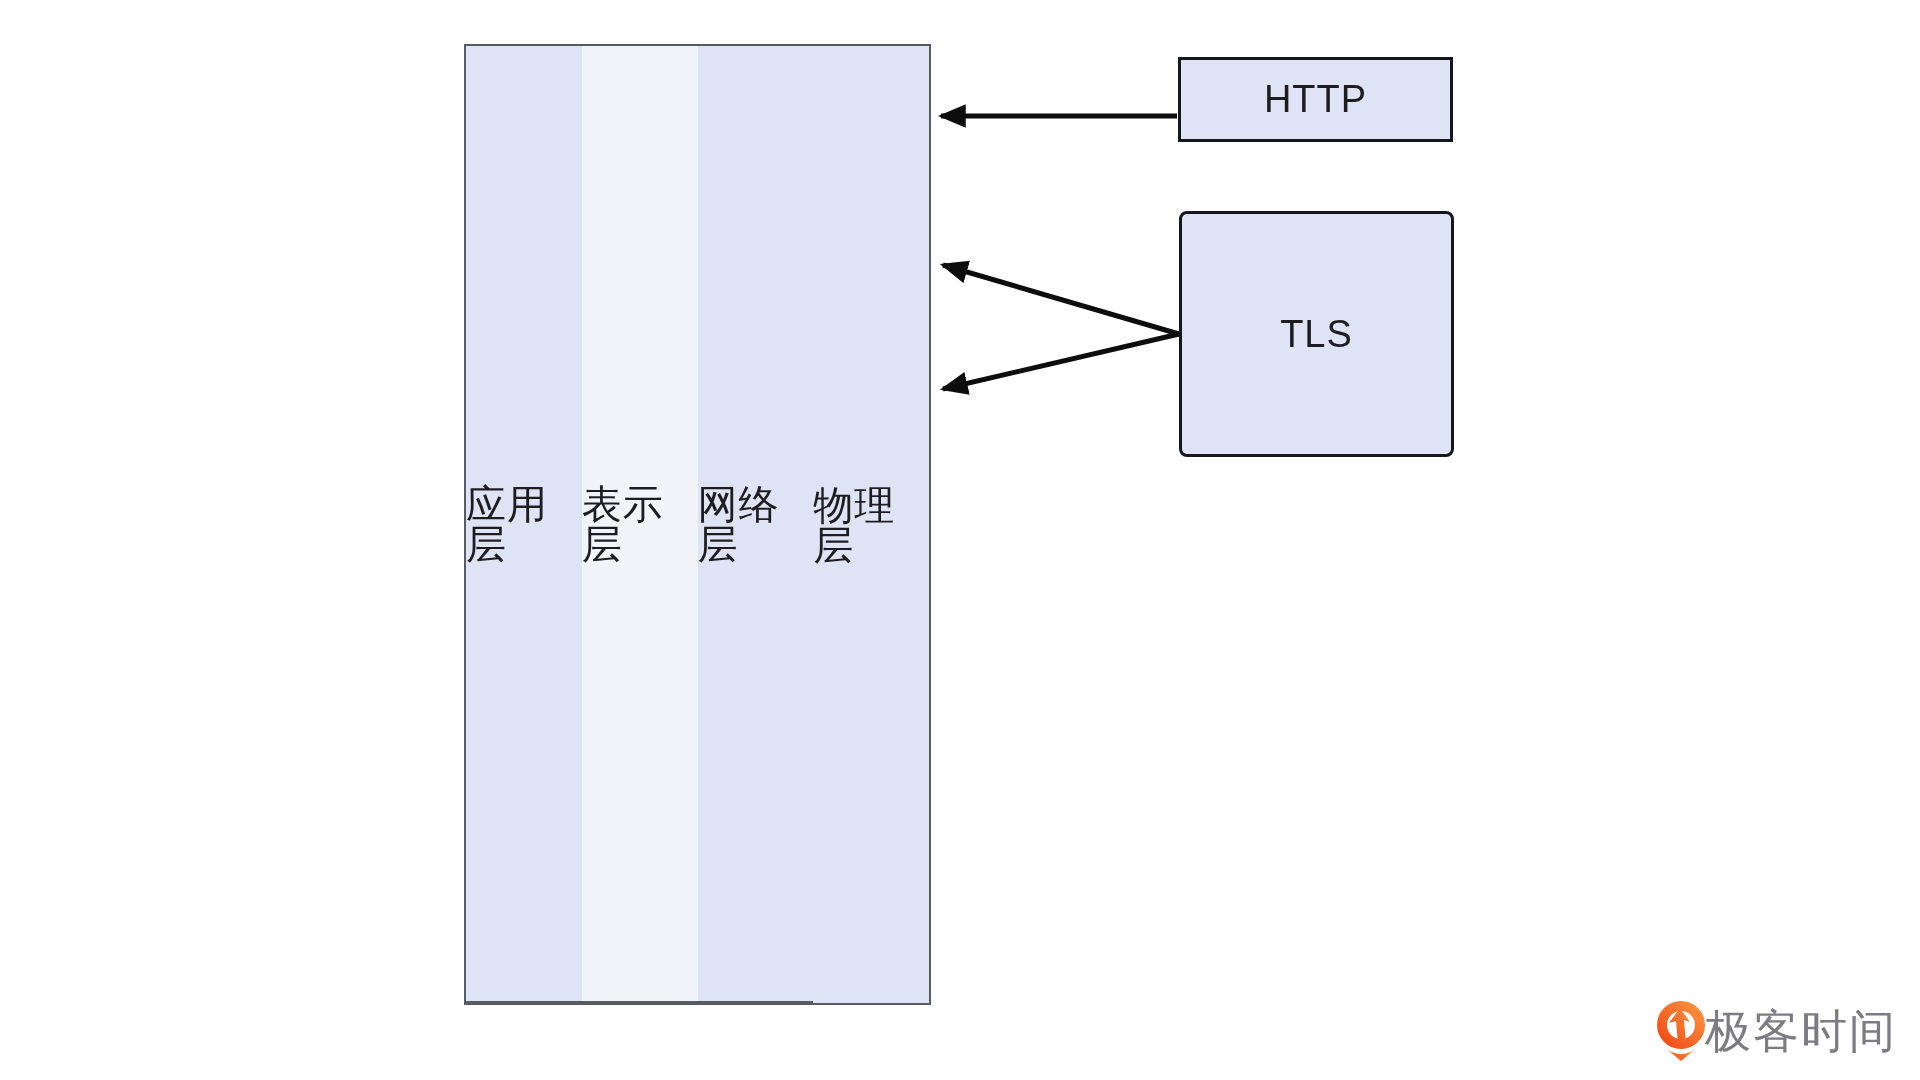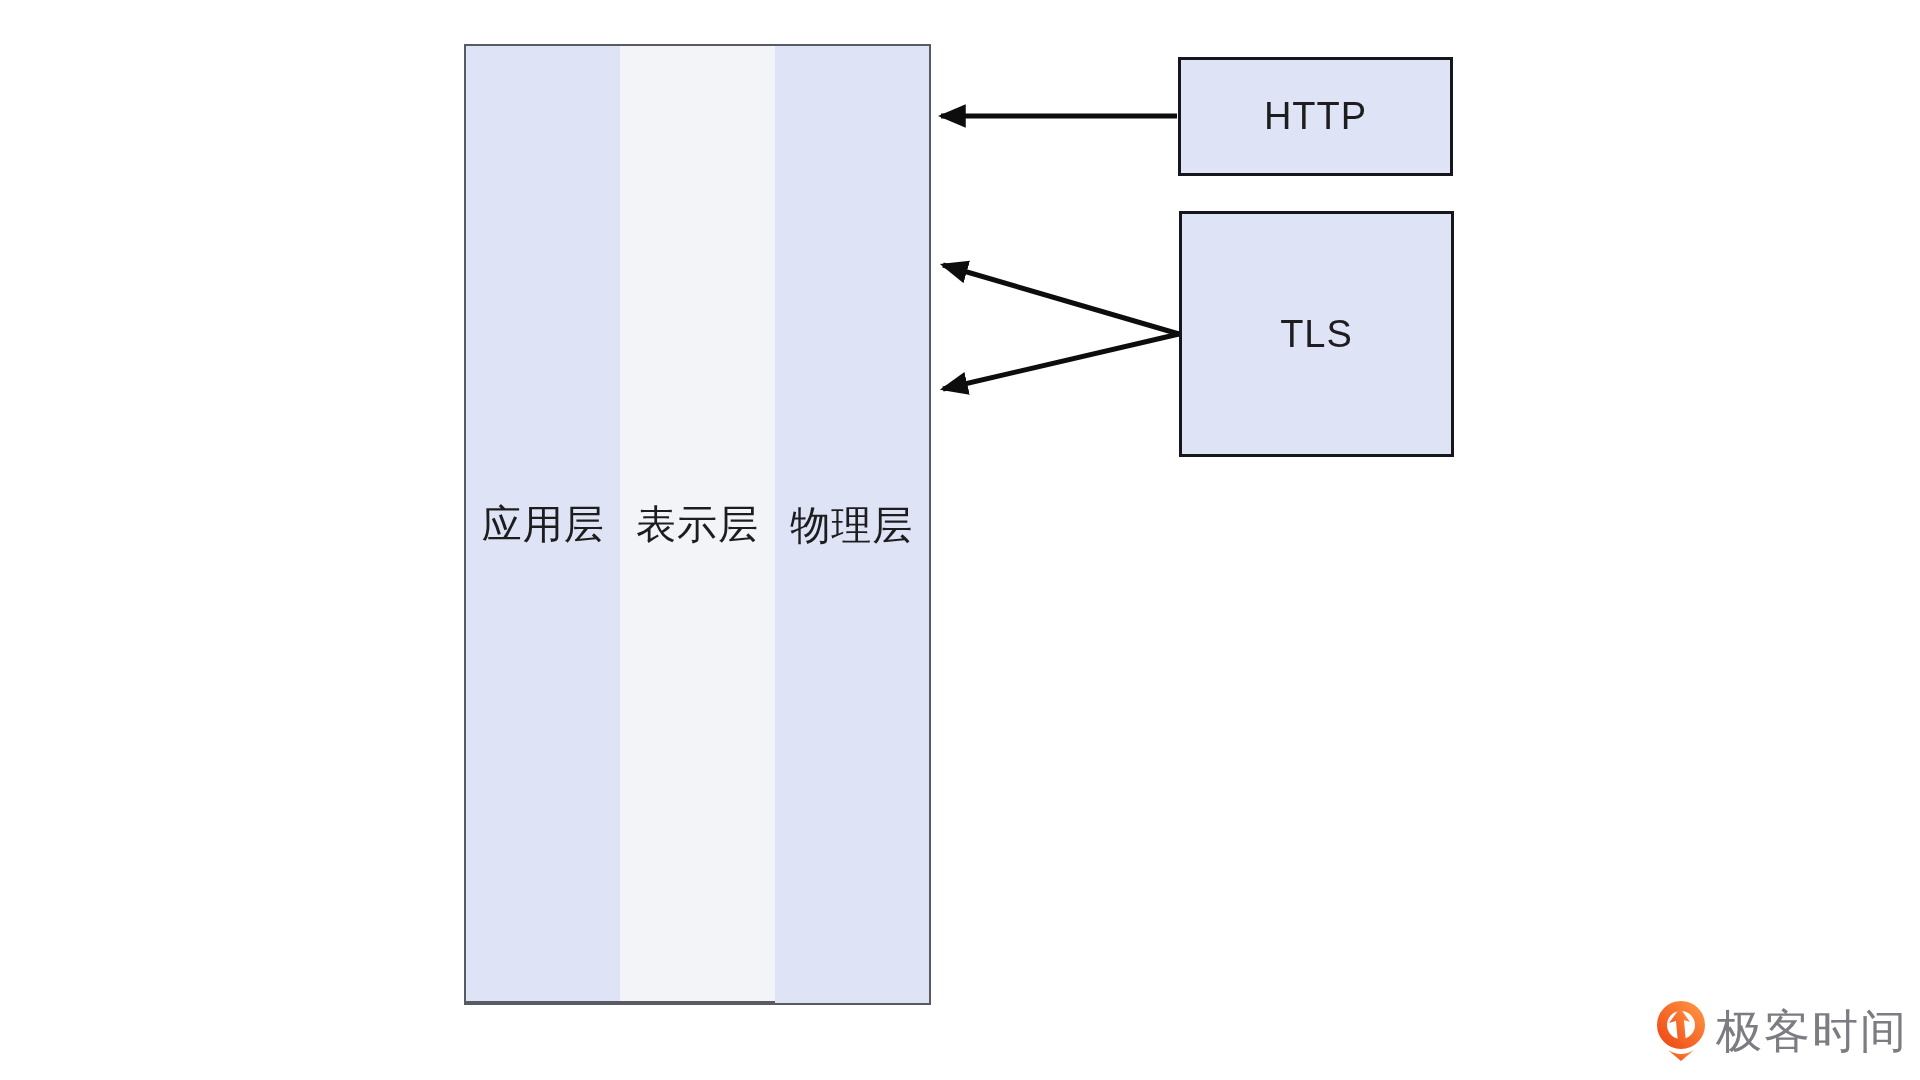--- a/index.html
+++ b/index.html
@@ -41,51 +41,54 @@
   .layer.tone-gray{background:var(--layer-gray,#f2f4f8);}
 
   
   .proto-box{
     position:absolute;
     background:var(--protocol-fill,#dee3f5);
     border:3px solid var(--protocol-border,#16171c);
     display:flex;align-items:center;justify-content:center;
     font-size:38px;letter-spacing:1px;
   }
-  .proto-http{left:1178px;top:57px;width:275px;height:119px;}
-  .proto-tls{left:1179px;top:211px;width:275px;height:246px;}
+  .proto-http{left:1178px;top:57px;width:275px;height:85px;}
+  .proto-tls{left:1179px;top:211px;width:275px;height:246px;border-radius:8px;}
 
   
   .arrows{position:absolute;left:0;top:0;width:1920px;height:1080px;pointer-events:none;}
   .arrows line{stroke:var(--arrow,#0d0d0e);stroke-width:5;}
   .arrows .head{fill:var(--arrow,#0d0d0e);}
 
   
   .brand{
     position:absolute;left:1657px;top:999px;height:64px;
-    display:flex;align-items:center;gap:11px;
+    display:flex;align-items:center;
   }
   .brand-icon{display:block;width:48px;height:62px;}
   .brand-text{
     font-size:46px;line-height:1;letter-spacing:2px;
     color:var(--logo-text-gray,#7c7c82);
     font-weight:400;white-space:nowrap;
   }
 </style>
 </head>
 <body>
 
 <div class="stage">
 
   <div class="stack">
     <div class="layer tone-blue">
       <span>应用层</span>
     </div>
     <div class="layer tone-gray">
       <span>表示层</span>
+    </div>
+    <div class="layer tone-blue">
+      <span>网络层</span>
     </div>
     <div class="layer tone-blue">
       <span>物理层</span>
     </div>
   </div>
 
   <div class="proto-box proto-http">
     <span>HTTP</span>
   </div>
   <div class="proto-box proto-tls">

